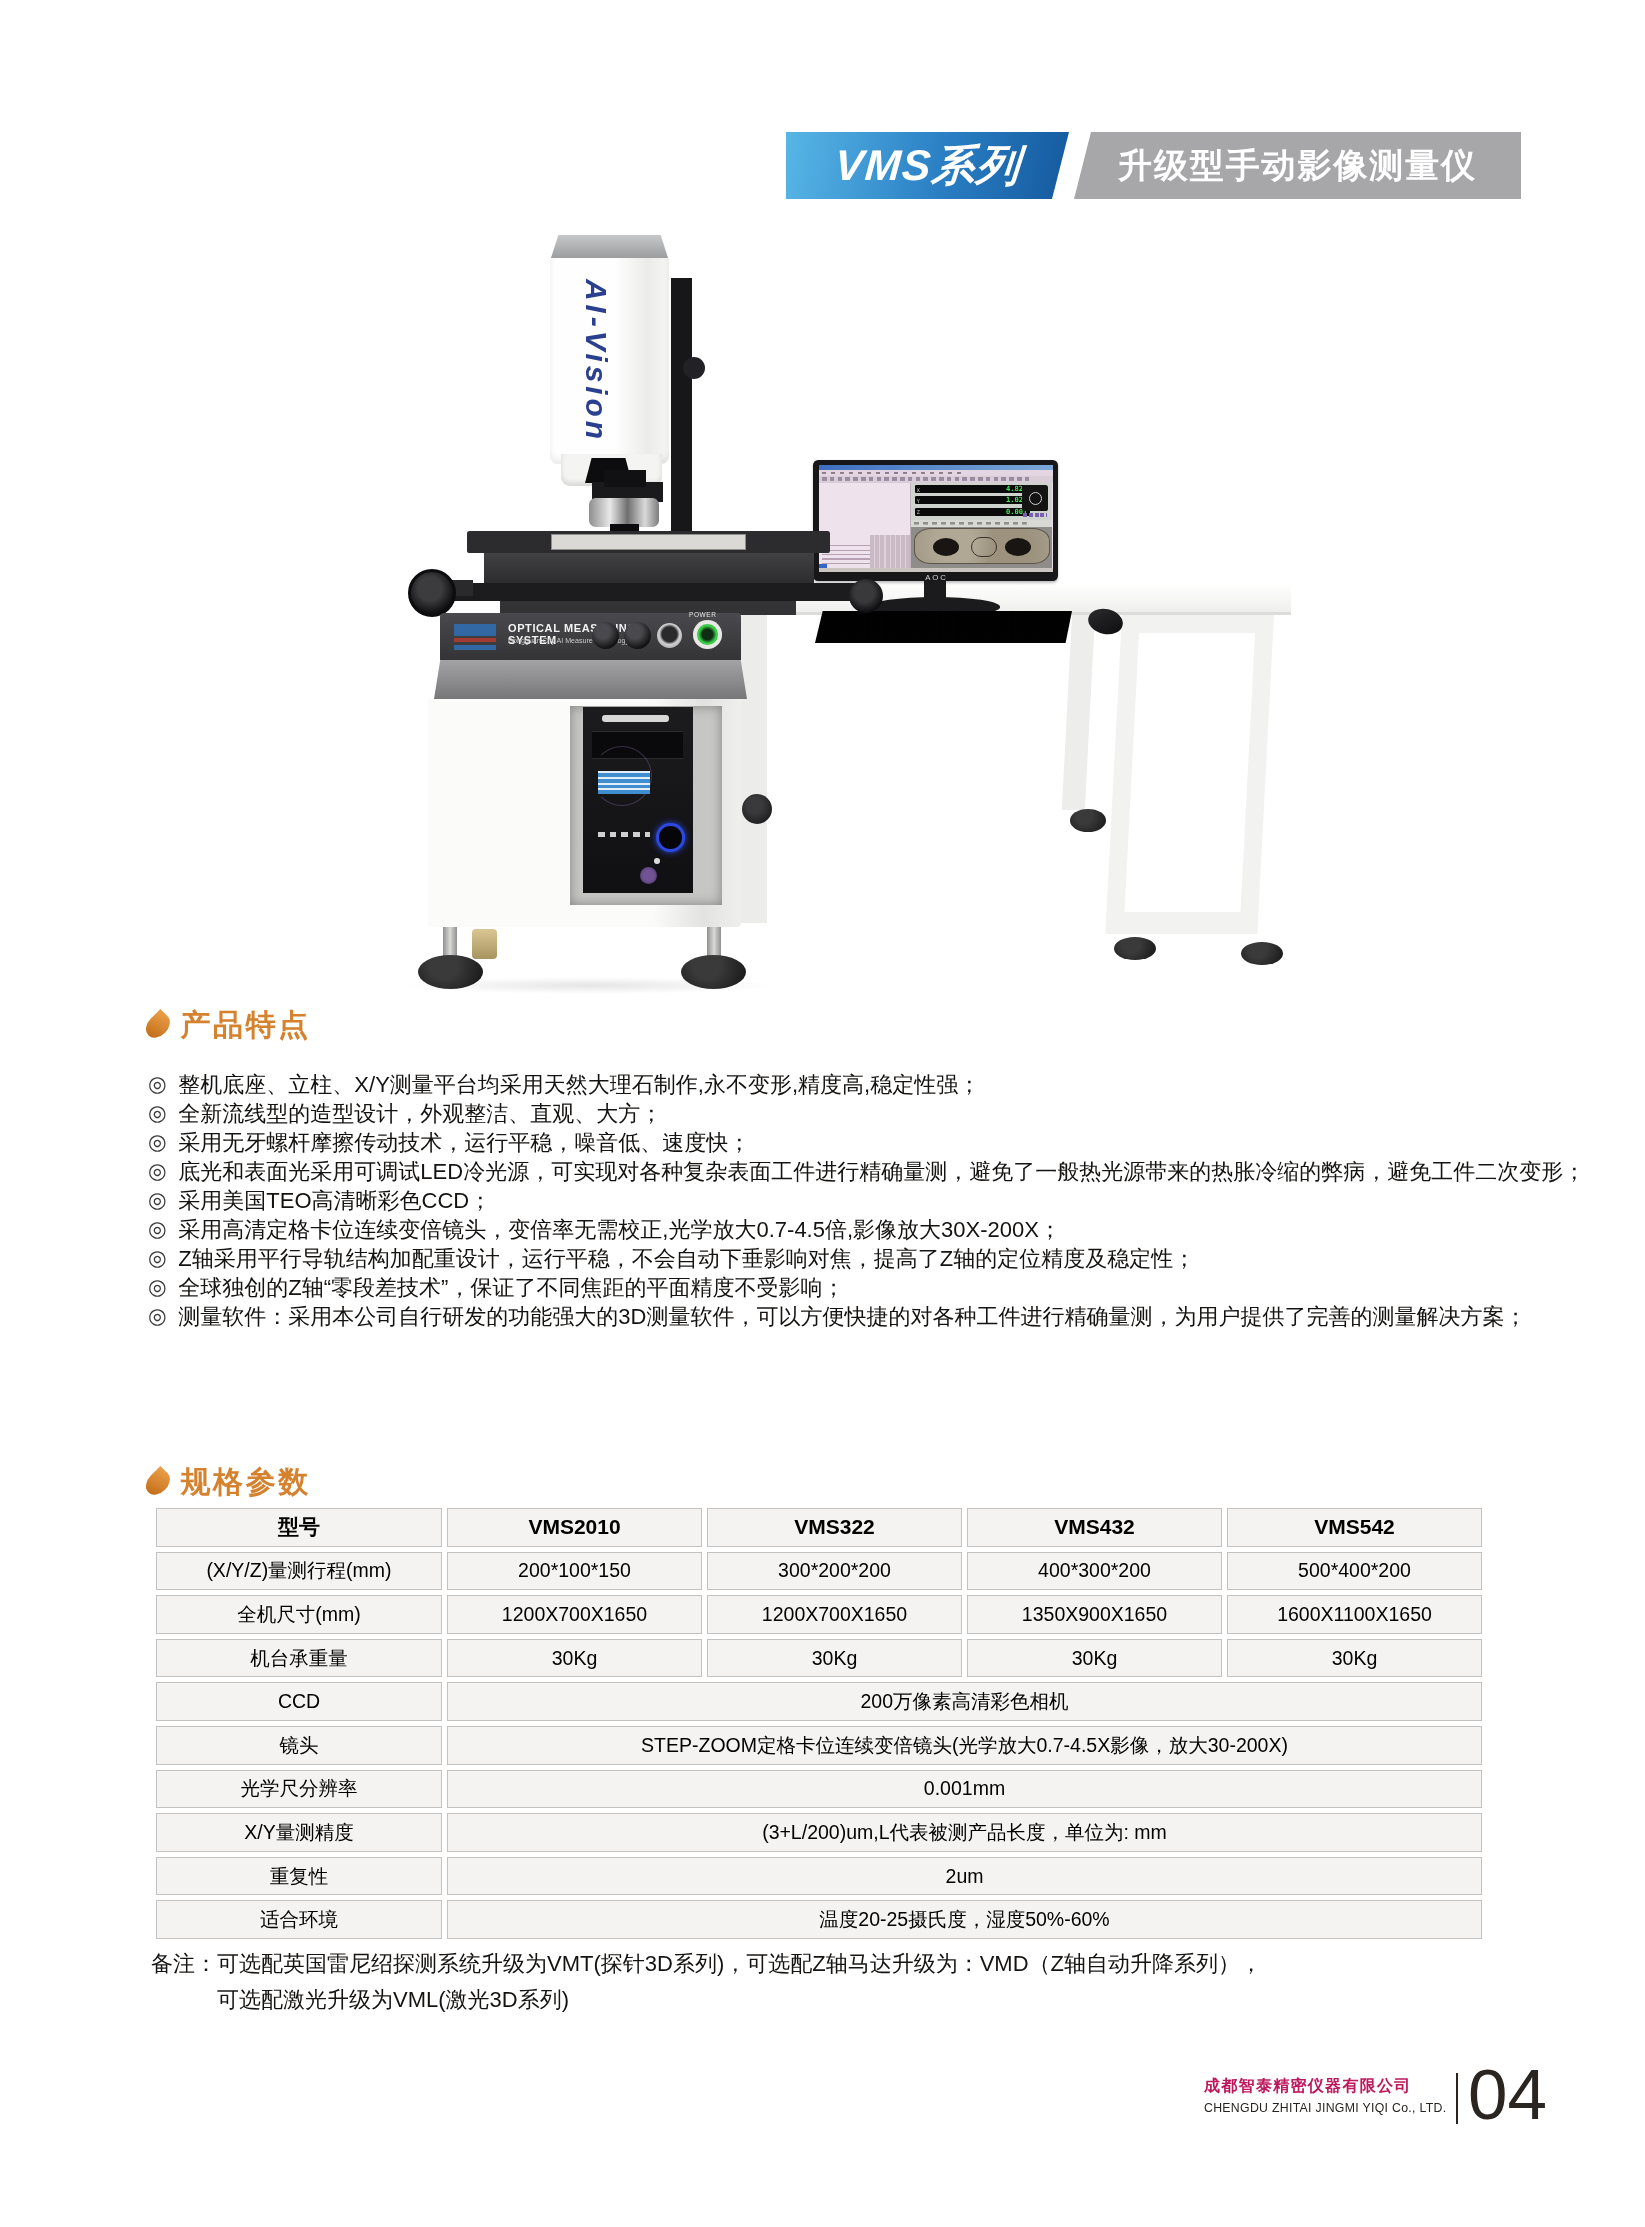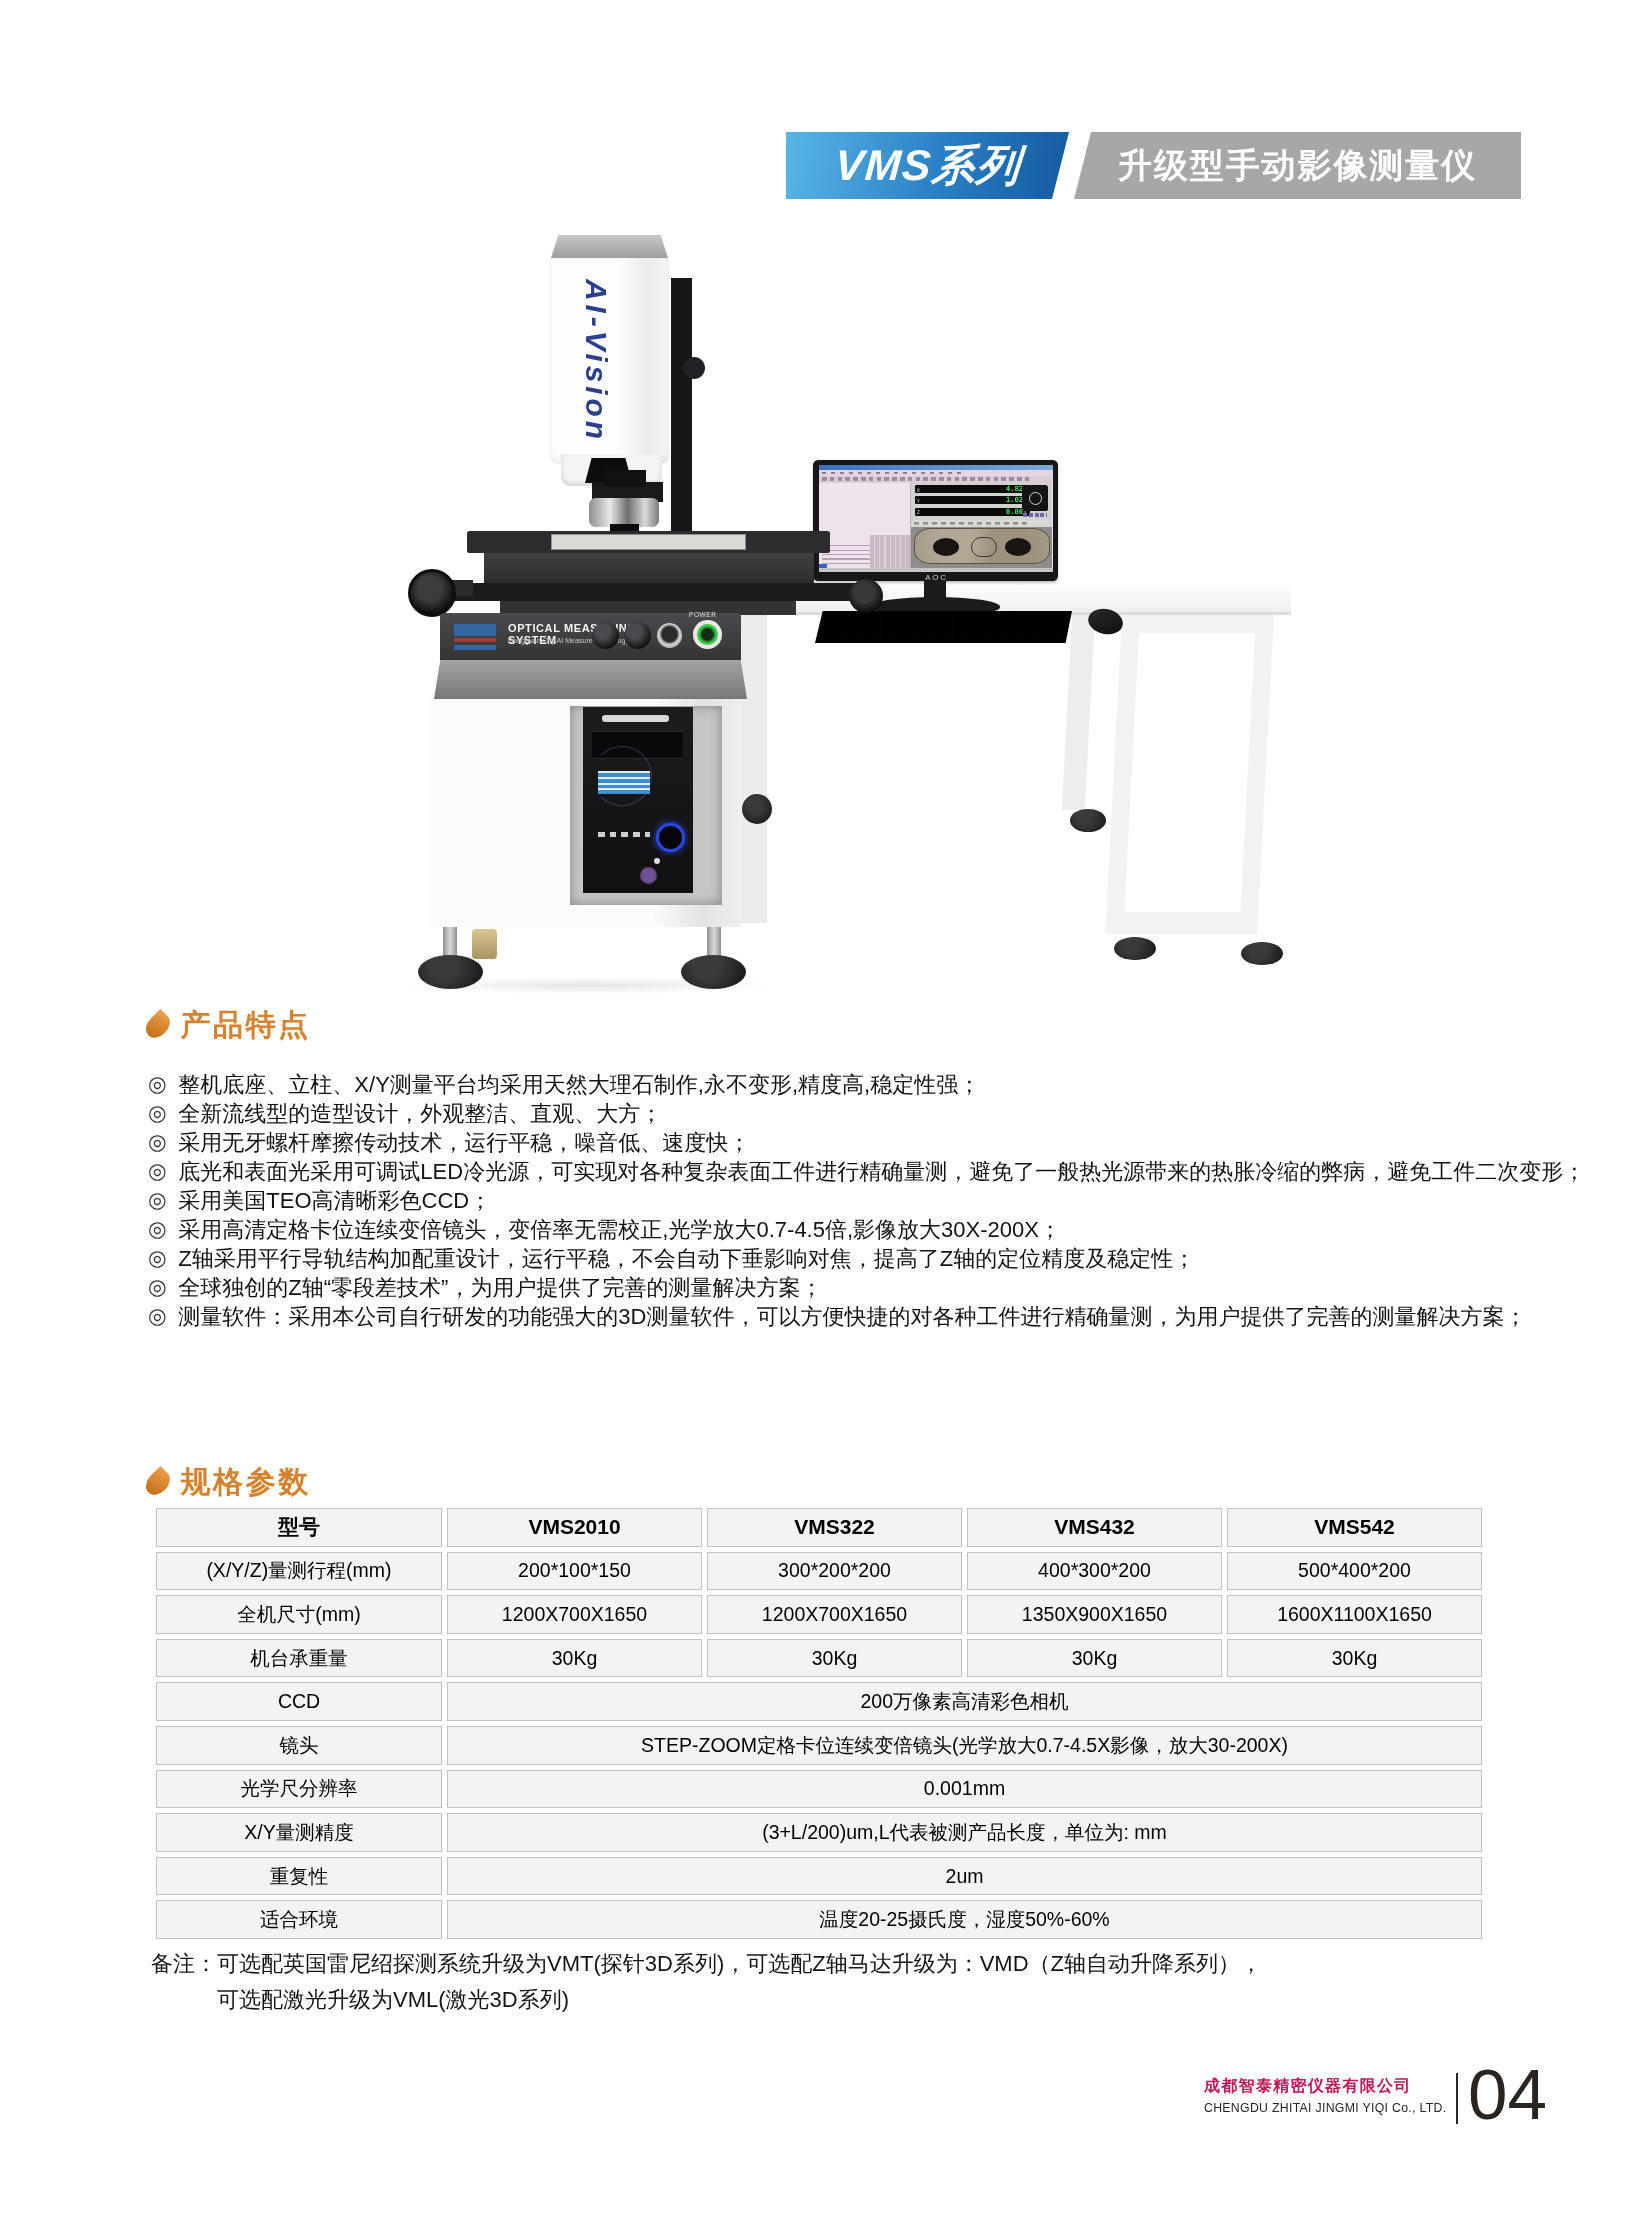--- a/index.html
+++ b/index.html
@@ -304,21 +304,21 @@
   <li>
       <span class="mk">◎</span>
       <span>采用高清定格卡位连续变倍镜头，变倍率无需校正,光学放大0.7-4.5倍,影像放大30X-200X；</span>
     </li>
   <li>
       <span class="mk">◎</span>
       <span>Z轴采用平行导轨结构加配重设计，运行平稳，不会自动下垂影响对焦，提高了Z轴的定位精度及稳定性；</span>
     </li>
   <li>
       <span class="mk">◎</span>
-      <span>全球独创的Z轴“零段差技术”，为用户提供了完善的测量解决方案；</span>
+      <span>全球独创的Z轴“零段差技术”，保证了不同焦距的平面精度不受影响；</span>
     </li>
   <li>
       <span class="mk">◎</span>
       <span>测量软件：采用本公司自行研发的功能强大的3D测量软件，可以方便快捷的对各种工件进行精确量测，为用户提供了完善的测量解决方案；</span>
     </li>
 </ul>
 
 <div class="abs sec-head" style="left:148px;top:1462px;">
   <div class="drop"></div>
   <div class="sec-title">规格参数</div>

